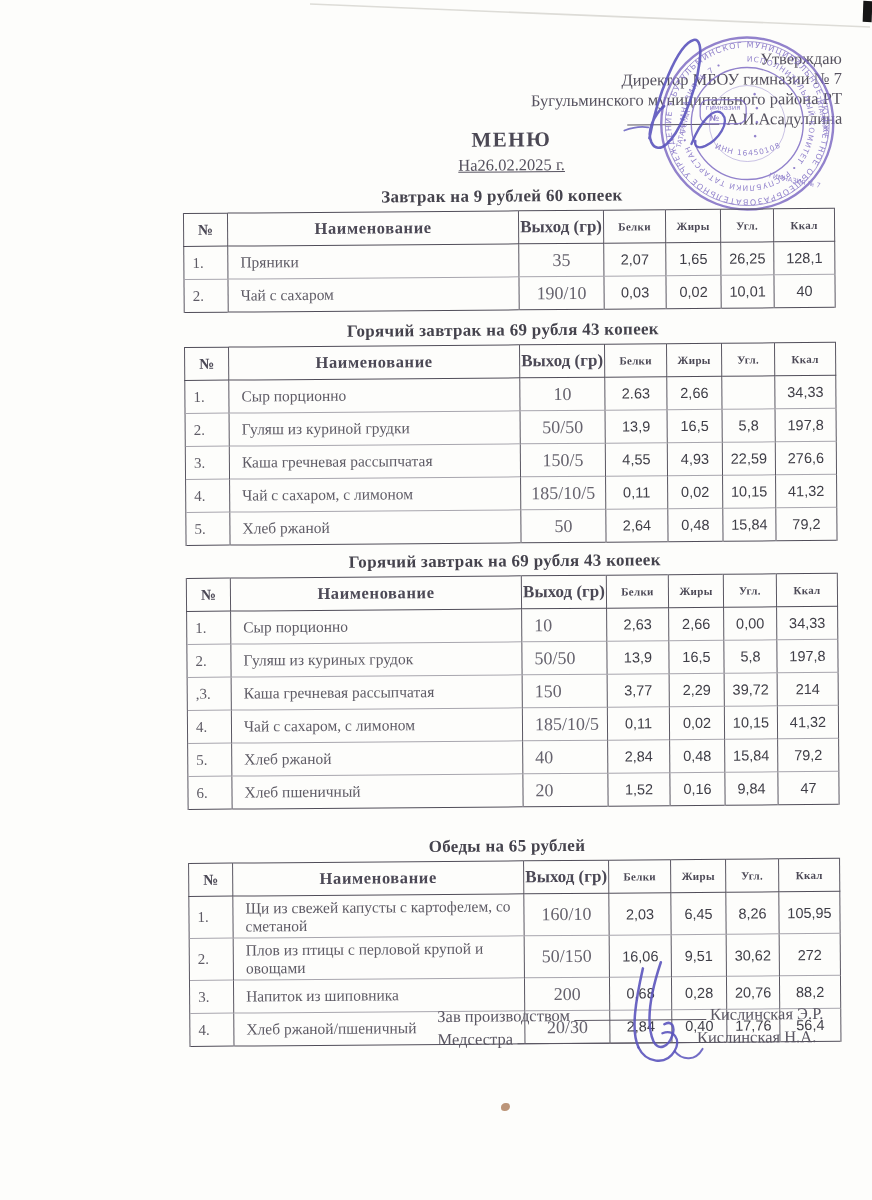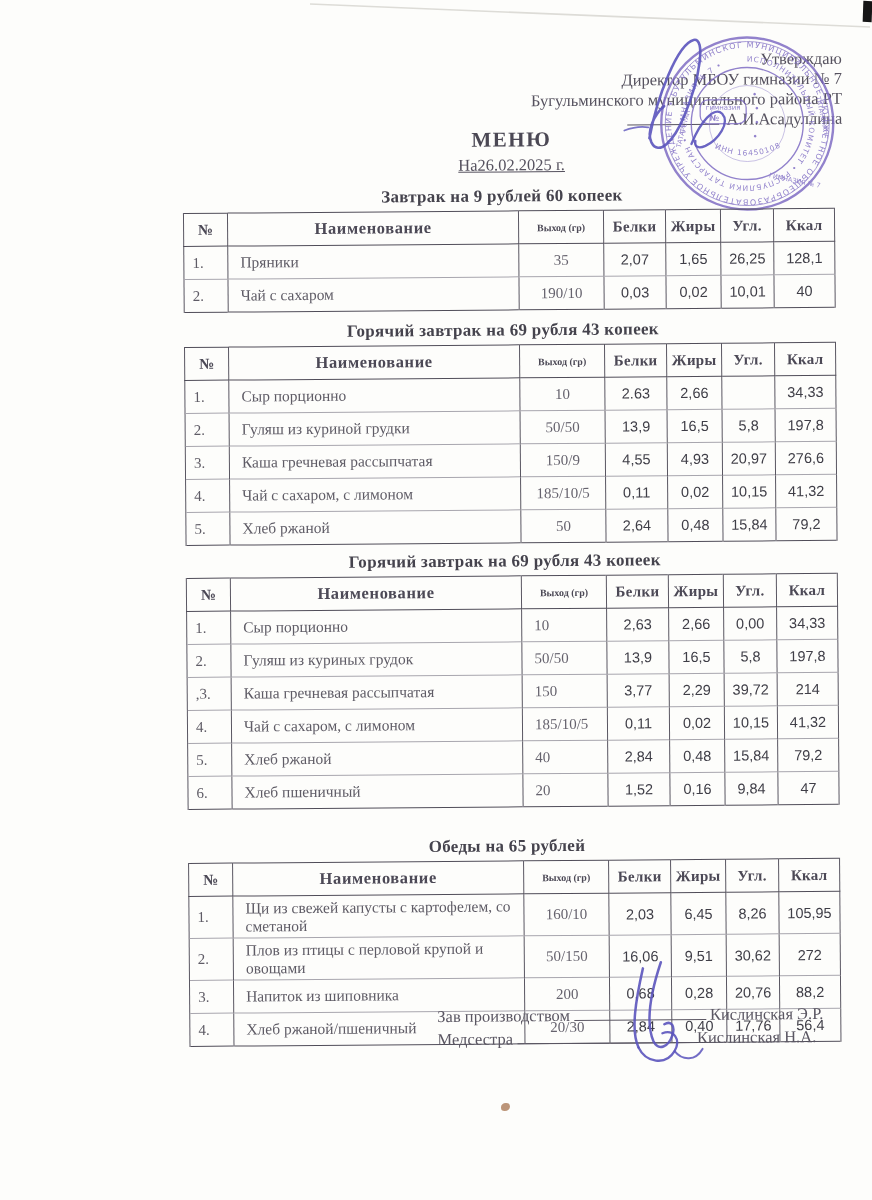--- a/index.html
+++ b/index.html
@@ -31,25 +31,25 @@
   .menu-section + .menu-section .table-title { margin-top:9px; }
   .menu-section:nth-of-type(3) .table-title { margin-top:7px; }
   .menu-section:nth-of-type(4) .table-title { margin-top:28px; }
 
   table.menu-table { border-collapse:collapse; table-layout:fixed; width:651px; border:1.6px solid #504d59; }
   .menu-table th, .menu-table td { border-left:1.2px solid #5a5762; border-right:1.2px solid #5a5762; overflow:hidden; }
   .menu-table thead th { height:30px; border-bottom:1.7px solid #504d59; color:#4c4956; vertical-align:middle; }
   .menu-table tbody td { height:26px; border-top:1px solid #a8a6ae; vertical-align:middle; }
   th.c0 { font-size:15px; font-weight:bold; }
   th.c1 { font-size:16.5px; font-weight:bold; letter-spacing:.6px; }
-  th.c2 { font-size:10px; font-weight:bold; }
-  th.c3, th.c4, th.c5, th.c6 { font-size:15px; font-weight:bold; letter-spacing:.3px; color:#55525e;margin-top:16px; }
+  th.c2 { font-size:17px; font-weight:bold; }
+  th.c3, th.c4, th.c5, th.c6 { font-size:11px; font-weight:bold; letter-spacing:.3px; color:#55525e;margin-top:16px; }
   td.c0 { font-size:15px; text-align:left; padding-left:8px; color:#5f5c66; }
   td.c1 { font-size:15.5px; text-align:left; padding:3px 6px 3px 12px; line-height:17.5px; color:#5f5c66; }
-  td.c2 { font-size:15px; text-align:center; color:#66636e; }
+  td.c2 { font-size:18px; text-align:center; color:#66636e; }
   td.c3, td.c4, td.c5, td.c6 { font-family:"Liberation Sans","DejaVu Sans",sans-serif; font-size:14.5px; text-align:center; color:#3f3e47; }
   table.out-left td.c2 { text-align:left; padding-left:12px; }
 
   
   .footer { position:absolute; left:434px; top:1005px; font-size:16.5px; line-height:23px; color:#5a5662; }
   .footer-row { white-space:nowrap; }
   .u-line { display:inline-block; height:13px; border-bottom:1.4px solid #5a5662; vertical-align:baseline; margin:0 4px; }
   .u-line.w1 { width:132px; }
   .u-line.w2 { width:176px; }
 
@@ -201,24 +201,24 @@
                 <td class="c1">Гуляш из куриной грудки</td>
                 <td class="c2">50/50</td>
                 <td class="c3">13,9</td>
                 <td class="c4">16,5</td>
                 <td class="c5">5,8</td>
                 <td class="c6">197,8</td>
               </tr>
               <tr>
                 <td class="c0">3.</td>
                 <td class="c1">Каша гречневая рассыпчатая</td>
-                <td class="c2">150/9</td>
+                <td class="c2">150/5</td>
                 <td class="c3">4,55</td>
                 <td class="c4">4,93</td>
-                <td class="c5">20,97</td>
+                <td class="c5">22,59</td>
                 <td class="c6">276,6</td>
               </tr>
               <tr>
                 <td class="c0">4.</td>
                 <td class="c1">Чай с сахаром, с лимоном</td>
                 <td class="c2">185/10/5</td>
                 <td class="c3">0,11</td>
                 <td class="c4">0,02</td>
                 <td class="c5">10,15</td>
                 <td class="c6">41,32</td>

